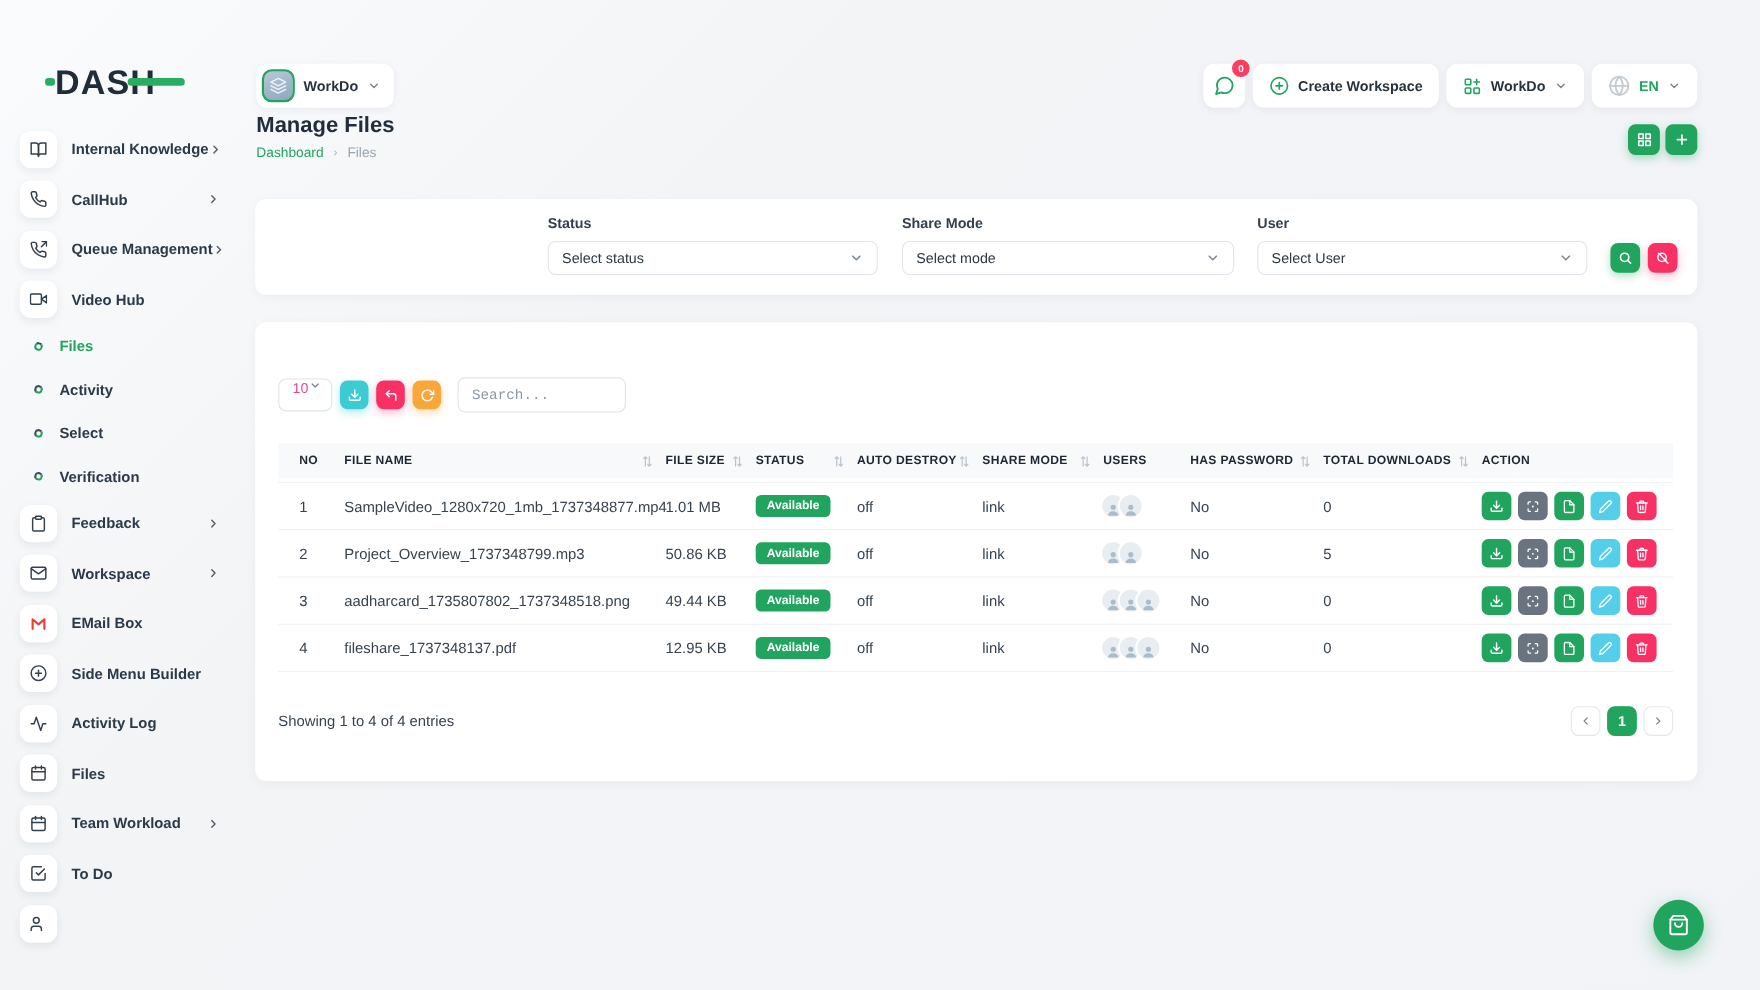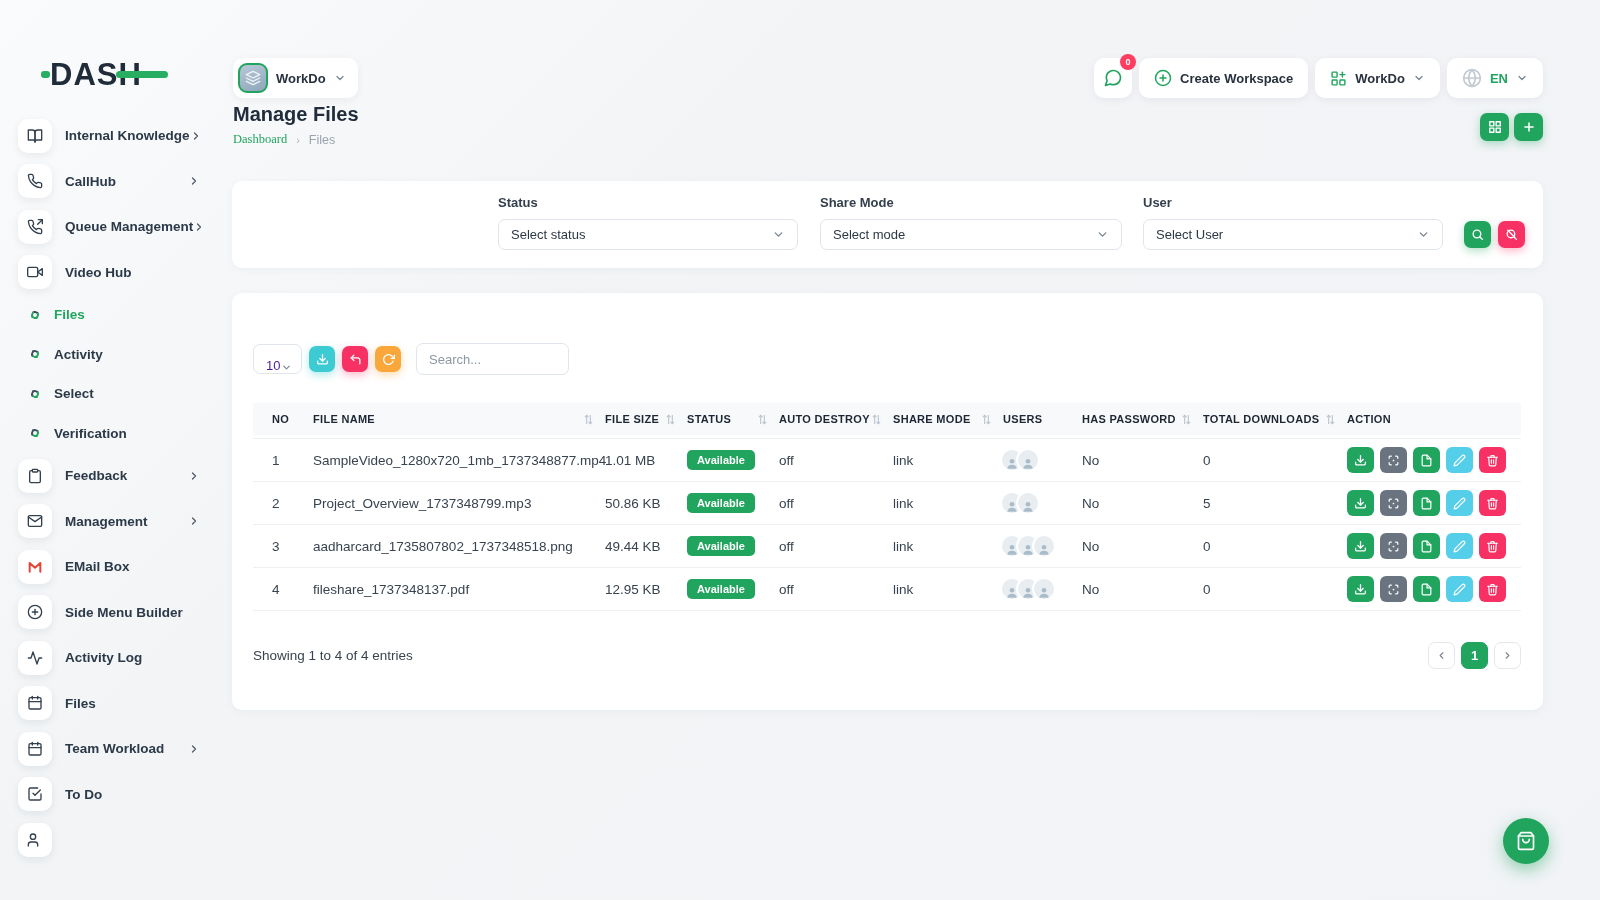--- a/index.html
+++ b/index.html
@@ -50,21 +50,21 @@
   .badge { position:absolute; top:-4px; right:-4px; min-width:16px; height:16px; border-radius:8px; background:#ff3d60;
            color:#fff; font-size:9px; font-weight:700; display:flex; align-items:center; justify-content:center; padding:0 4px; }
   .green-ic { color:#21a55e; }
   .gray-ic { color:#c3cad2; }
   .lang-label { color:#21a55e; }
   .caret { color:#7a8592; }
 
   
   .page-title { position:absolute; left:233px; top:103px; font-size:20px; font-weight:700; color:#212d3c; }
   .breadcrumb { position:absolute; left:233px; top:132px; display:flex; align-items:center; gap:9px; font-size:12.5px; }
-  .bc-home { color:#21a55e; cursor:pointer;font-family:Liberation Serif, serif; }
+  .bc-home { color:#21a55e; cursor:pointer; }
   .bc-sep { color:#aab3bd; font-size:11px; }
   .bc-cur { color:#9aa4af; }
   .header-actions { position:absolute; top:113px; right:57px; display:flex; gap:5px; }
   .sq-btn { width:29px; height:28px; border-radius:7px; background:#21a55e; color:#fff; display:flex; align-items:center;
             justify-content:center; box-shadow:0 3px 8px rgba(33,165,94,.35); cursor:pointer; }
 
   
   .filter-card { position:absolute; left:232px; top:181px; width:1311px; height:87px; background:#fff; border-radius:10px;
                  box-shadow:0 2px 10px rgba(25,40,60,.04); }
   .filter-field { position:absolute; top:14px; }
@@ -74,30 +74,30 @@
               justify-content:space-between; padding:0 12px; font-size:13px; color:#2c3845; cursor:pointer; background:#fff; }
   .filter-btns { position:absolute; top:40px; left:1232px; display:flex; gap:7px; }
   .f-btn { width:27px; height:27px; border-radius:7px; display:flex; align-items:center; justify-content:center; color:#fff; cursor:pointer; border:none; }
   .f-search { background:#21a55e; box-shadow:0 3px 8px rgba(33,165,94,.35); }
   .f-off { background:#f73164; box-shadow:0 3px 8px rgba(247,49,100,.35); }
 
   
   .table-card { position:absolute; left:232px; top:293px; width:1311px; height:417px; background:#fff; border-radius:10px;
                 box-shadow:0 2px 10px rgba(25,40,60,.04); }
   .tc-controls { position:absolute; top:50px; left:21px; right:24px; height:32px; display:flex; align-items:center; }
-  .pp-select { width:49px; height:30px; border:1px solid #dfe5ea; border-radius:7px; display:flex; align-items:flex-end;
-               justify-content:space-between; padding:0 9px 0 12px; font-size:13px; color:#4c1d95; cursor:pointer; }
+  .pp-select { width:49px; height:30px; border:1px solid #dfe5ea; border-radius:7px; display:flex; align-items:flex-start;
+               justify-content:space-between; padding:0 9px 0 12px; font-size:13px; color:#ec4899; cursor:pointer; }
   .pp-label { margin-left:13px; font-size:13.5px; color:#323e4c; font-weight:600; flex:1; }
   .tc-btn { width:26px; height:26px; border-radius:7px; display:flex; align-items:center; justify-content:center; color:#fff;
             margin-left:7px; cursor:pointer; border:none; }
   .b-dl { background:#3dcbd3; box-shadow:0 3px 8px rgba(61,203,211,.4); }
   .b-undo { background:#f73164; box-shadow:0 3px 8px rgba(247,49,100,.35); }
   .b-ref { background:#f9a63b; box-shadow:0 3px 8px rgba(249,166,59,.4); }
   .tc-search { width:153px; height:32px; border:1px solid #dfe5ea; border-radius:7px; margin-left:15px; padding:0 12px;
-               font-size:13px; color:#404040; outline:none; font-family:Liberation Sans, sans-serif; }
+               font-size:13px; color:#404040; outline:none; font-family:Liberation Mono, monospace; }
   .tc-search::placeholder { color:#8d98a5; }
 
   .dtable { position:absolute; left:21px; right:22px; top:110px; }
   .thead { height:32px; background:#f8f9fb; display:flex; align-items:center; }
   .th { font-size:11px; font-weight:800; color:#1d2733; letter-spacing:.3px; display:flex; align-items:center;
         justify-content:space-between; padding-right:12px; }
   .sort { flex-shrink:0; }
   .row { height:43px; display:flex; align-items:center; border-bottom:1px solid #eef1f4; font-size:13.5px; color:#38434f; }
   .rows { border-top:1px solid #eef1f4; margin-top:3px; }
   .c-no { width:60px; padding-left:19px; }
@@ -233,21 +233,21 @@
         </span>
     </div>
 
     <div class="nav-item">
       <span class="icon-box">
         <svg viewBox="0 0 24 24" fill="none" stroke="currentColor" stroke-width="2" stroke-linecap="round" stroke-linejoin="round">
             <rect x="2" y="4" width="20" height="16" rx="2"></rect>
             <polyline points="22 6 12 13 2 6"></polyline>
           </svg>
       </span>
-      <span class="nav-label">Management</span>
+      <span class="nav-label">Workspace</span>
       <span class="chev">
           <svg width="12" height="12" viewBox="0 0 24 24" fill="none" stroke="currentColor" stroke-width="2.5" stroke-linecap="round" stroke-linejoin="round">
             <polyline points="9 6 15 12 9 18"></polyline>
           </svg>
         </span>
     </div>
 
     <div class="nav-item">
       <span class="icon-box">
         <svg viewBox="0 0 24 24" fill="none" stroke="#ea4335" stroke-width="3" stroke-linecap="round" stroke-linejoin="round">

